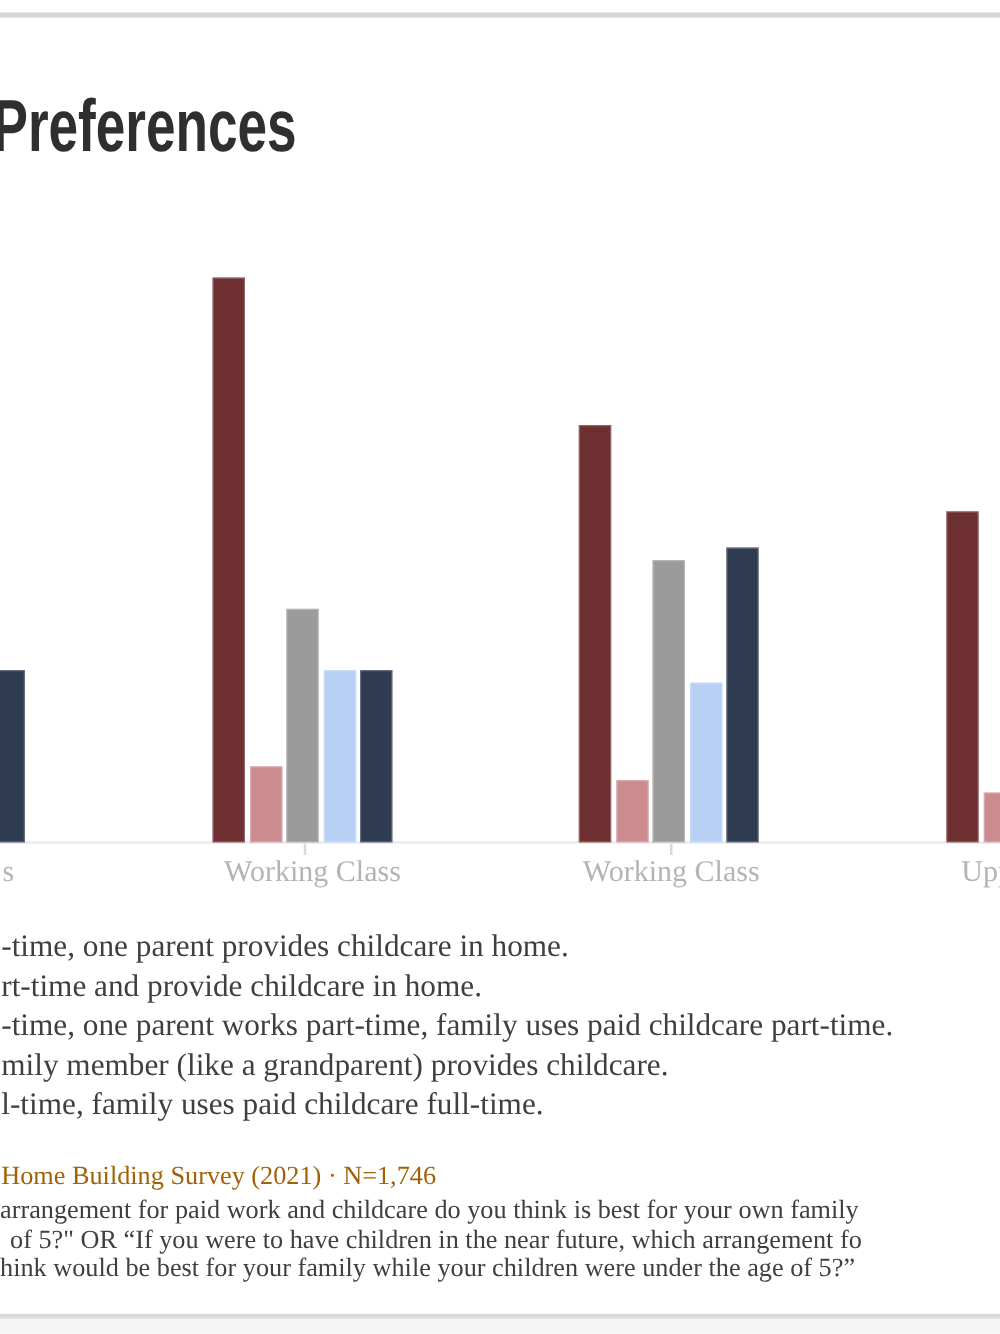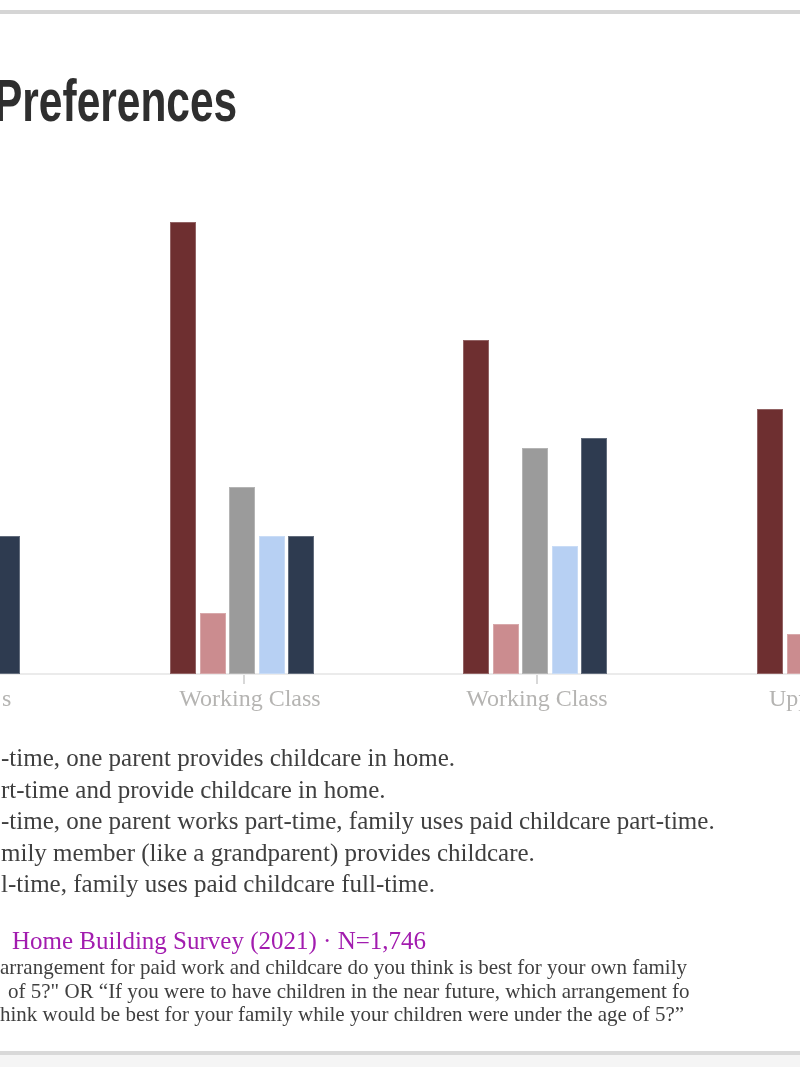--- a/index.html
+++ b/index.html
@@ -39,21 +39,21 @@
   .cat-center { transform: translateX(-50%); }
 
   .legend-block {
     position: absolute; left: 1px; top: 742px; width: 1200px;
     font-size: 25px; line-height: 31.5px; color: #3f3f3f;
   }
   .legend-line { white-space: nowrap; }
 
   .source-line {
     position: absolute; left: 1px; top: 929px;
-    font-size: 25px; line-height: 23.5px; color: #a21caf; white-space: nowrap; margin-left: 11px;
+    font-size: 21px; line-height: 23.5px; color: #a16207; white-space: nowrap;
   }
   .question-block {
     position: absolute; left: 0; top: 956px; width: 1200px;
     font-size: 21px; line-height: 23.5px; color: #3f3f3f;
   }
   .question-line { white-space: nowrap; }
 </style>
 </head>
 <body>
 

